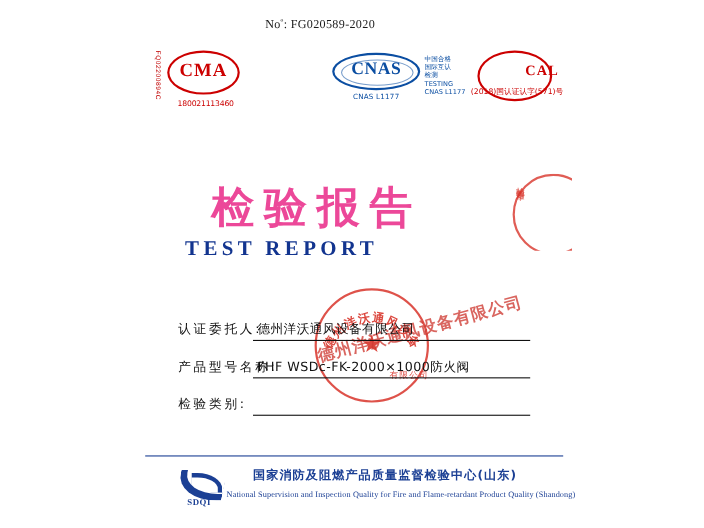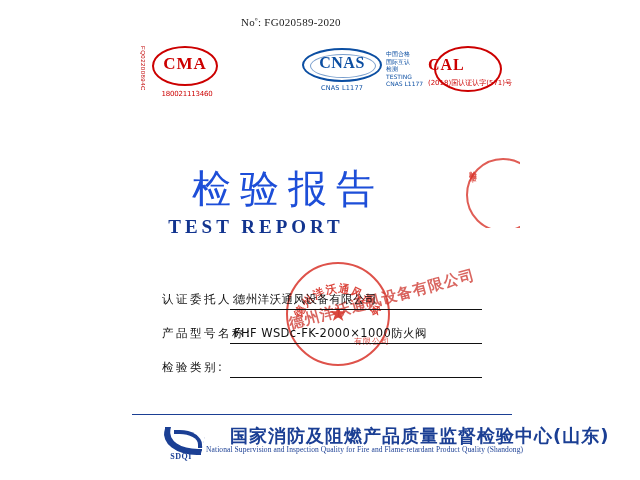--- a/index.html
+++ b/index.html
@@ -226,22 +226,22 @@
     height: 46px;
     border: 2.2px solid #cc0000;
     border-radius: 50%;
     box-sizing: border-box;
   }
   .cal-text {
     position: absolute;
     left: 0;
     top: 12px;
     width: 80px;
-    text-align: left;
-    font-size: 16px;
+    text-align: right;
+    font-size: 13px;
     font-weight: bold;
     color: #cc0000;
     letter-spacing: 1px;
     font-family: "Liberation Serif", serif;
   }
   .cal-code {
     position: absolute;
     left: -6px;
     top: 34px;
     width: 96px;
@@ -251,23 +251,23 @@
   }
 
   
   .title-cn {
     position: absolute;
     top: 162px;
     left: 0;
     width: 576px;
     text-align: center;
     font-size: 39px;
-    font-weight: normal;
+    font-weight: bold;
     letter-spacing: 9px;
-    color: #1d4ed8;
+    color: #ec4899;
     font-family: "DejaVu Sans", sans-serif;
   }
   .title-en {
     position: absolute;
     top: 216px;
     left: 0;
     width: 512px;
     text-align: center;
     font-size: 19px;
     font-weight: bold;
@@ -473,21 +473,21 @@
     font-size: 8px;
     font-weight: bold;
     color: #1b3f94;
     letter-spacing: .5px;
     font-family: "Liberation Serif", serif;
   }
   .footer-cn {
     position: absolute;
     left: 74px;
     top: 0px;
-    font-size: 18px;
+    font-size: 11px;
     font-weight: bold;
     color: #1b3f94;
     letter-spacing: 1px;
     white-space: nowrap;
     padding-left: 24px;
   }
   .footer-en {
     position: absolute;
     left: 74px;
     top: 21px;

